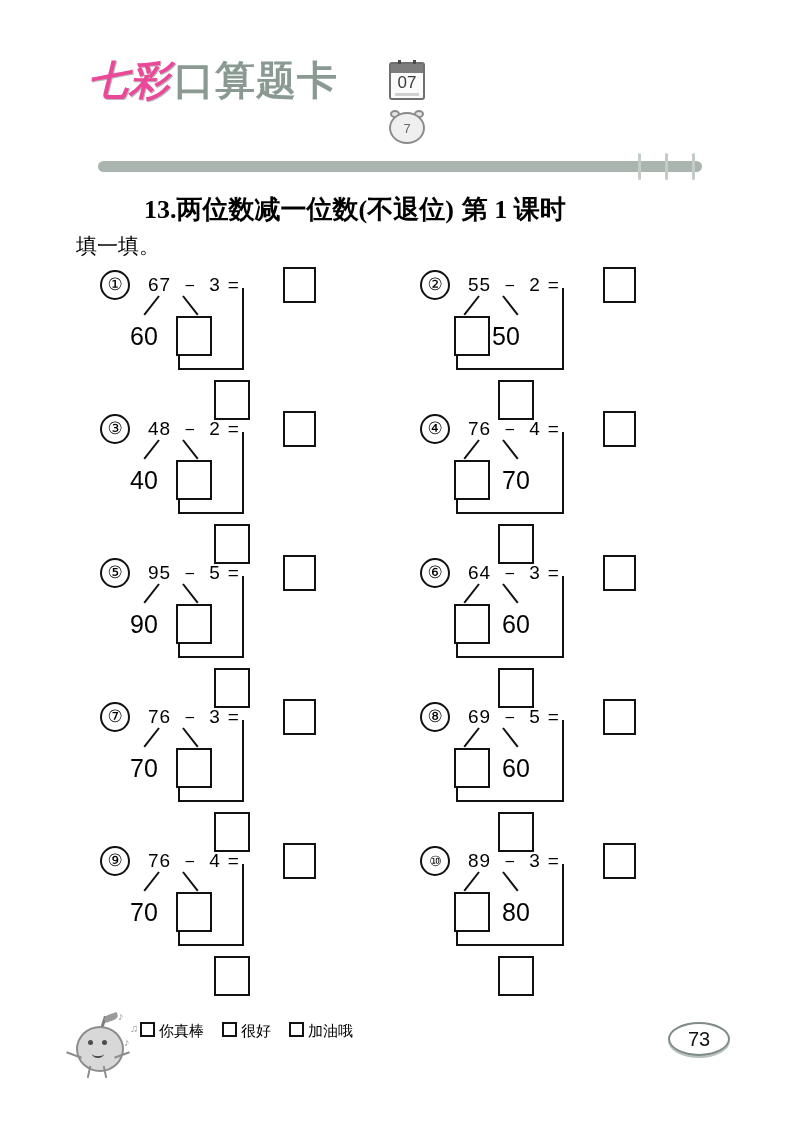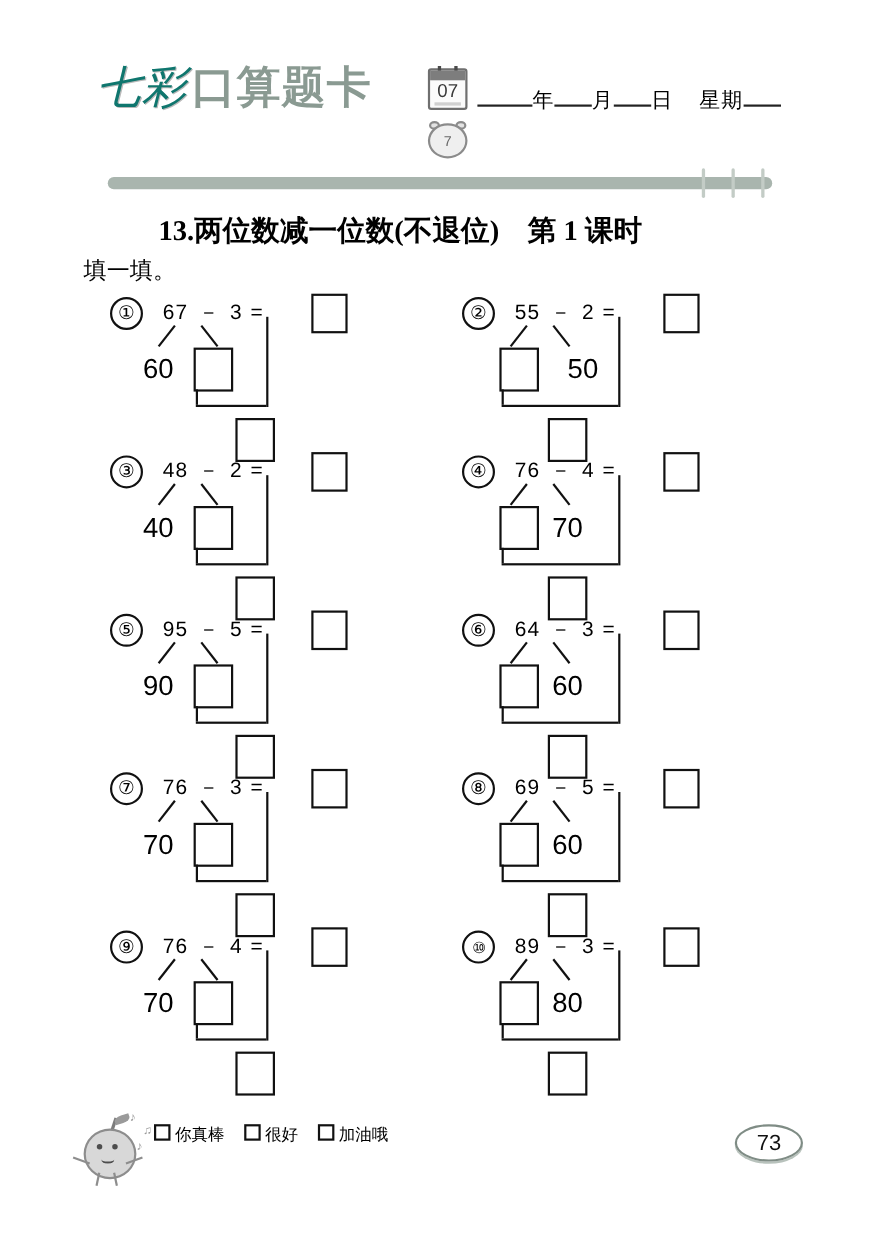--- a/index.html
+++ b/index.html
@@ -28,24 +28,24 @@
     width: 290px;
   }
   .brand-line1 {
     font-size: 40px;
     line-height: 44px;
     font-weight: bold;
     letter-spacing: 1px;
     white-space: nowrap;
   }
   .brand-qc {
-    color: #0f766e;
+    color: #ec4899;
     font-family: "DejaVu Serif", serif;
     font-style: italic;
-    font-weight: normal;
+    font-weight: bold;
     text-shadow: 1px 1px 0 #b9b9b9;
   }
   .brand-ksk {
     color: #8a9a92;
     font-family: "Liberation Serif", serif;
     font-weight: bold;
     margin-left: 4px;
   }
   .brand-line2 {
     margin-top: 9px;
@@ -173,21 +173,21 @@
 
   
   .lesson-title {
     position: absolute;
     left: 144px; top: 192px;
     font-size: 26px;
     font-weight: bold;
     white-space: nowrap;
     font-family: "Liberation Serif", serif;
   }
-  .lesson-title .seq { margin-left: 26px; }
+  .lesson-title .seq { margin-left: 8px; }
   .instruction {
     position: absolute;
     left: 76px; top: 232px;
     font-size: 21px;
     font-family: Liberation Sans, sans-serif;
   }
 
   
   .problems {
     position: absolute;
@@ -399,24 +399,20 @@
     <div class="cal-foot"></div>
   </div>
 
   <div class="clock-icon">
     <div class="ear l"></div>
     <div class="ear r"></div>
     <div class="body"></div>
     <div class="face-num">7</div>
   </div>
 
-  <div class="date-line">
-    <span class="ul-l"></span><span>年</span><span class="ul-m"></span><span>月</span><span class="ul-m"></span><span>日</span>
-    <span style="display:inline-block;width:18px"></span><span>星期</span><span class="ul-m"></span>
-  </div>
 
 
   <div class="divider">
     <div class="tick t1"></div>
     <div class="tick t2"></div>
     <div class="tick t3"></div>
   </div>
 </div>
 
 <div class="lesson-title">
@@ -442,21 +438,21 @@
         </div>
       </div>
       <div class="prob col-right">
         <div class="pnum">②</div>
         <div class="eq"><span>55</span><span class="op">－</span><span>2</span><span class="eqs">=</span></div>
         <div class="box ans-box" style="left:183px"></div>
         <div class="tree">
           <div class="leg" style="left:58px;top:34px;height:24px;transform:rotate(38deg);"></div>
           <div class="leg" style="left:82px;top:34px;height:24px;transform:rotate(-38deg);"></div>
           <div class="box branch-box" style="left:34px;top:54px;"></div>
-          <div class="branch-label" style="left:96px;top:54px;">50</div>
+          <div class="branch-label" style="left:72px;top:54px;">50</div>
           <div class="bracket-v" style="left:36px;top:92px;height:14px;"></div>
           <div class="bracket-h" style="left:36px;top:106px;width:106px;"></div>
           <div class="bracket-v" style="left:142px;top:26px;height:82px;"></div>
           <div class="box result-box" style="left:78px;top:118px;"></div>
         </div>
       </div>
     </div>
     <div class="prow">
       <div class="prob col-left">
         <div class="pnum">③</div>

